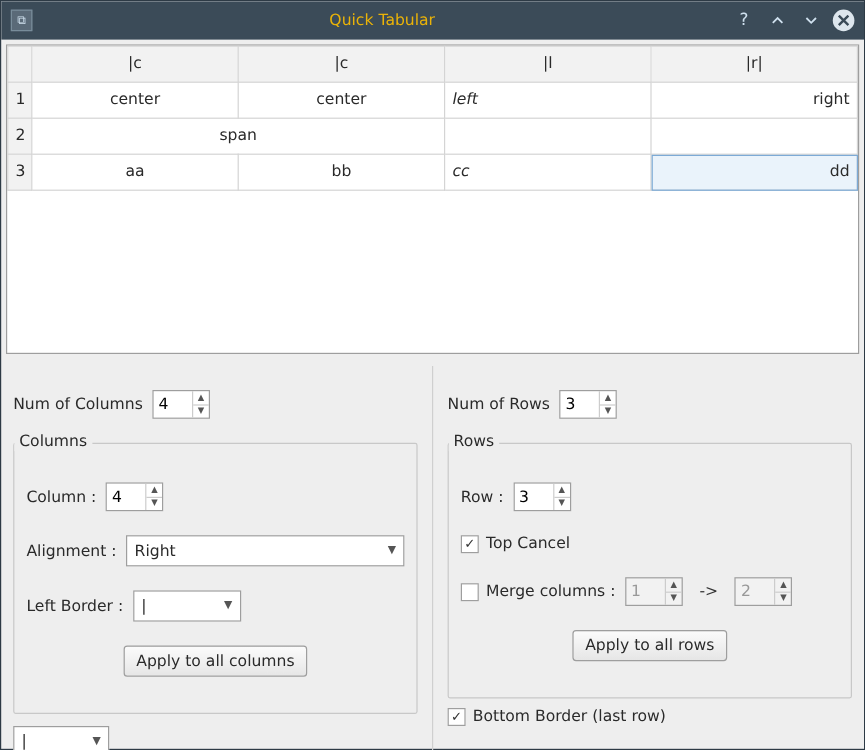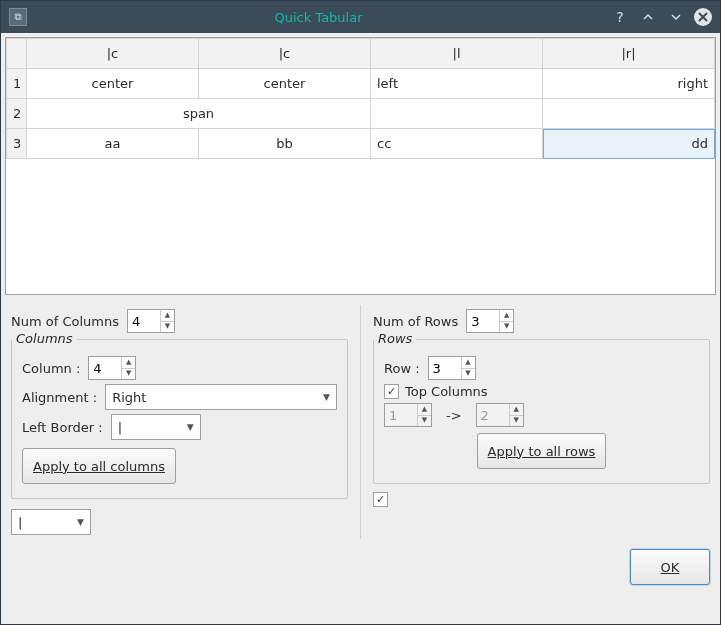--- a/index.html
+++ b/index.html
@@ -29,55 +29,55 @@
   }
   
   .titlebar{
     height:32px;background:var(--titlebar);color:var(--titlebar-text);
     display:flex;align-items:center;padding:0 8px;gap:8px;
   }
   .titlebar .appicon{
     width:18px;height:18px;background:#5a6a78;border:1px solid #788c9a;
     display:flex;align-items:center;justify-content:center;font-size:10px;color:#cfe0ee;
   }
-  .titlebar .title{flex:1;text-align:center;font-size:13px;color:#14b8a6;}
+  .titlebar .title{flex:1;text-align:center;font-size:13px;color:#eab308;}
   .wbtn{width:20px;height:20px;display:flex;align-items:center;justify-content:center;color:#cfe0ee;font-size:14px;}
   .wbtn.close{background:#dde6ed;color:#3b4b58;border-radius:50%;width:18px;height:18px;font-weight:bold;}
   .titlebar svg{display:block;}
   
   .content{position:absolute;top:32px;left:0;right:0;bottom:0;padding:5px 5px 5px 5px;}
   
   .tablewrap{
     height:258px;background:var(--white);border:1px solid var(--border-dark);
     overflow:hidden;
   }
   table.grid{border-collapse:collapse;width:100%;table-layout:fixed;}
   table.grid th, table.grid td{
     border:1px solid #d4d4d4;padding:5px 6px;font-weight:normal;font-size:13px;
     height:30px;vertical-align:middle;white-space:nowrap;overflow:hidden;
   }
   table.grid thead th{background:var(--grid-hdr);text-align:center;}
   table.grid .rowhdr{background:var(--grid-hdr);text-align:center;width:20px;}
   table.grid .corner{background:var(--grid-hdr);width:20px;height:26px;}
-  table.grid td.al{text-align:left;}
+  table.grid td.al{text-align:left;font-style:italic;}
   table.grid td.ac{text-align:center;margin-left:38px;}
   table.grid td.ar{text-align:right;}
   table.grid td.selected{background:var(--grid-sel);outline:1px solid var(--grid-sel-border);outline-offset:-1px;}
   
   .lower{display:flex;gap:0;margin-top:6px;}
   .lcol,.rcol{flex:1;padding:4px 6px;}
   .lower .sep{width:1px;background:#cfcfcf;margin:4px 6px;}
-  .row{display:flex;align-items:center;gap:8px;margin:4px 0;}
+  .row{display:flex;align-items:center;gap:8px;margin:20px 0;}
   label.plain{white-space:nowrap;}
   
   .groupbox{
     border:1px solid #c8c8c8;border-radius:2px;padding:12px 10px 10px 10px;
     margin-top:6px;position:relative;
   }
-  .group-title{position:absolute;top:-9px;left:0;background:var(--bg);padding:0 4px;font-size:13px;font-style:italic;}
+  .group-title{position:absolute;top:-9px;left:0;background:var(--bg);padding:0 4px;font-size:13px;}
   
   .spin{
     display:inline-flex;align-items:stretch;border:1px solid var(--border-dark);
     background:var(--white);height:24px;
   }
   .spin input{
     border:none;width:32px;padding:0 4px;font:inherit;background:transparent;outline:none;
   }
   .spin .arrows{display:flex;flex-direction:column;width:14px;border-left:1px solid #ccc;}
   .spin .arrows span{
@@ -90,21 +90,21 @@
   .combo{
     display:inline-flex;align-items:center;justify-content:space-between;
     border:1px solid var(--border-dark);background:var(--white);height:26px;
     padding:0 6px;min-width:80px;cursor:default;
   }
   .combo .caret{font-size:9px;color:#555;margin-left:6px;}
   .btn{
     display:inline-flex;align-items:center;justify-content:center;
     border:1px solid var(--border-dark);
     background:linear-gradient(var(--button-grad1),var(--button-grad2));
-    height:36px;padding:0 10px;border-radius:3px;cursor:default;text-decoration:underline;
+    height:26px;padding:0 10px;border-radius:3px;cursor:default;
   }
   .btn.default{border:1px solid var(--accent);box-shadow:0 0 0 1px rgba(74,137,194,0.25);}
   .check{display:inline-flex;align-items:center;gap:6px;cursor:default;}
   .check .box{
     width:15px;height:15px;border:1px solid var(--border-dark);background:var(--white);
     display:flex;align-items:center;justify-content:center;font-size:11px;color:#333;
   }
   .arrowtxt{padding:0 6px;color:#333;}
   
   .buttonbar{display:flex;justify-content:flex-end;gap:16px;padding:6px 6px 2px 0;}
@@ -209,21 +209,21 @@
         </div>
 
         <div class="row">
           <label class="plain">Left Border :</label>
           <span class="combo" style="width:90px">
             <span>|</span>
             <span class="caret">▼</span>
           </span>
         </div>
 
-        <div class="row" style="justify-content:flex-start;margin-top:8px">
+        <div class="row" style="justify-content:center;margin-top:8px">
           <span class="btn">Apply to all columns</span>
         </div>
       </div>
 
       <div class="row" style="margin-top:10px">
         <span class="combo" style="width:80px">
           <span>|</span>
           <span class="caret">▼</span>
         </span>
       </div>
@@ -253,25 +253,29 @@
             <span class="arrows">
                 <span>▲</span>
                 <span>▼</span>
               </span>
           </span>
         </div>
 
         <div class="row">
           <span class="check">
             <span class="box" id="chk-top">✓</span>
-            <span>Top Columns</span>
-          </span>
-        </div>
-
-        <div class="row">
+            <span>Top Cancel</span>
+          </span>
+        </div>
+
+        <div class="row">
+          <span class="check">
+            <span class="box" id="chk-merge"></span>
+            <span>Merge columns :</span>
+          </span>
           <span class="spin disabled">
             <input disabled="" value="1" style="">
             <span class="arrows">
                 <span>▲</span>
                 <span>▼</span>
               </span>
           </span>
           <span class="arrowtxt">-&gt;</span>
           <span class="spin disabled">
             <input disabled="" value="2" style="">
@@ -283,20 +287,21 @@
         </div>
 
         <div class="row" style="justify-content:center;margin-top:6px">
           <span class="btn">Apply to all rows</span>
         </div>
       </div>
 
       <div class="row" style="margin-top:8px">
         <span class="check">
           <span class="box" id="chk-bottom">✓</span>
+          <span>Bottom Border (last row)</span>
         </span>
       </div>
     </div>
   </div>
 
   <div class="buttonbar">
     <span class="btn default">OK</span>
   </div>
 
 </div>

